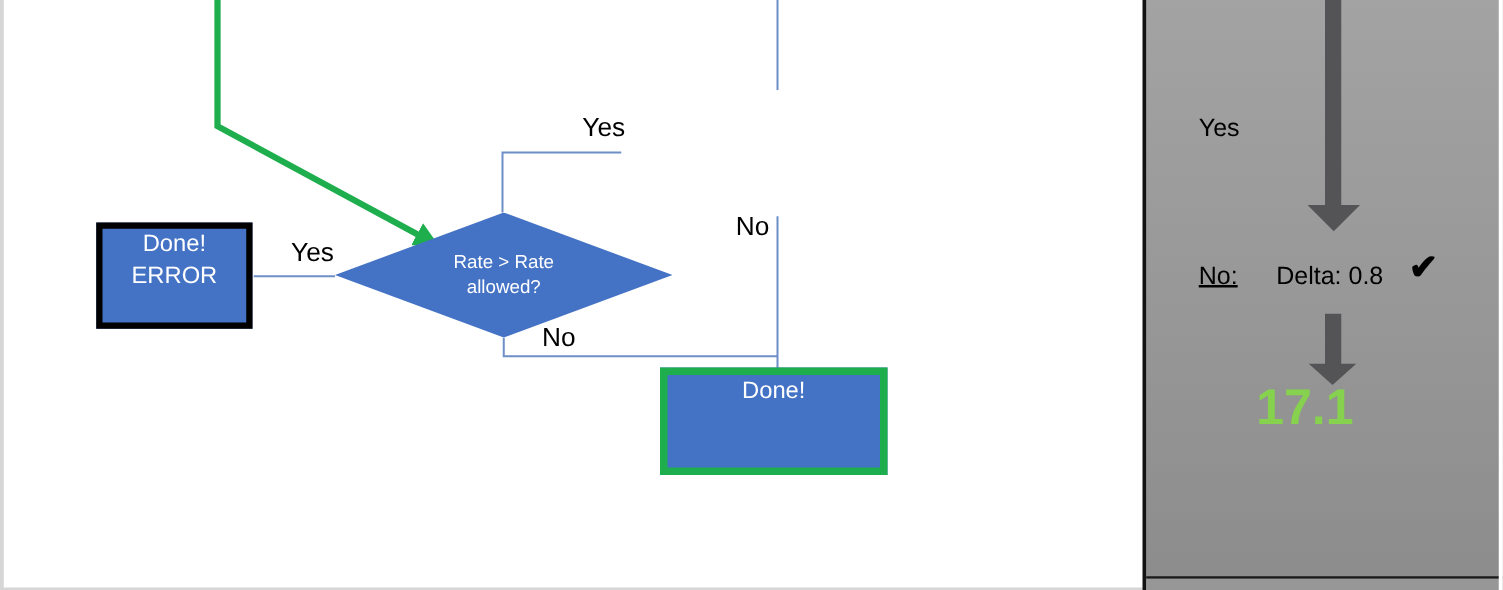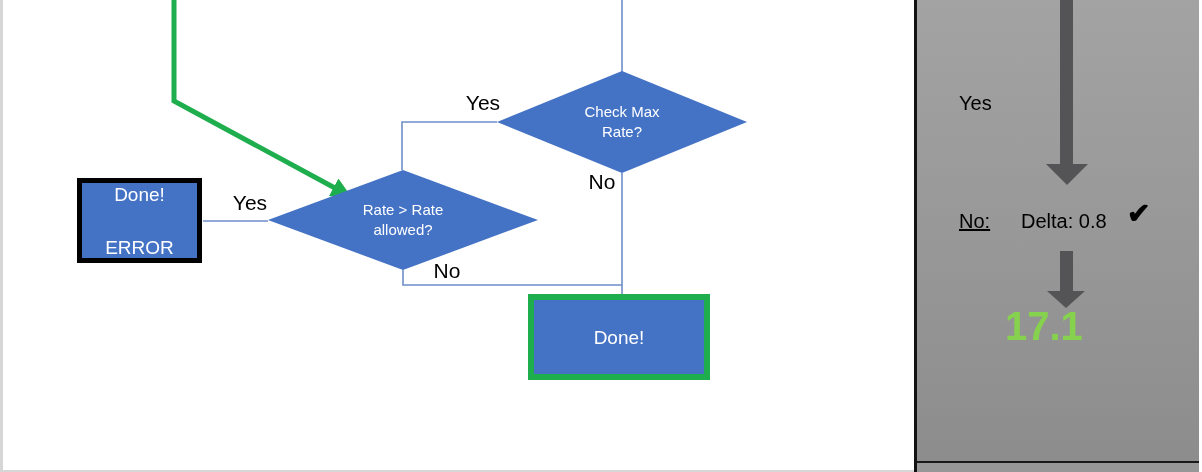--- a/index.html
+++ b/index.html
@@ -16,22 +16,22 @@
   .diamond{
     position:absolute;background:#4472C4;
     clip-path:polygon(50% 0,100% 50%,50% 100%,0 50%);
     display:flex;flex-direction:column;align-items:center;justify-content:center;
     color:#ffffff;font-size:15px;line-height:20px;text-align:center;
   }
   #diamond-check-max{left:497px;top:71px;width:250px;height:102px;}
   #diamond-rate-allowed{left:268px;top:170px;width:270px;height:100px;}
   .flowbox{
     position:absolute;background:#4472C4;color:#ffffff;
-    display:flex;flex-direction:column;align-items:center;justify-content:center;
-    text-align:center;font-size:19px;line-height:25px;box-sizing:border-box;gap:28px;
+    display:flex;flex-direction:column;align-items:center;
+    text-align:center;font-size:19px;line-height:25px;box-sizing:border-box;
   }
   #box-done-error{left:77px;top:178px;width:125px;height:85px;border:5px solid #000000;}
   #box-done{left:528px;top:294px;width:182px;height:86px;border:6px solid #1fae4d;}
   .edge-label{
     position:absolute;color:#000000;font-size:21px;width:60px;text-align:center;
   }
   #label-yes-top{left:453px;top:91px;}
   #label-no-top{left:572px;top:170px;}
   #label-yes-left{left:220px;top:191px;}
   #label-no-bottom{left:417px;top:259px;}
@@ -80,24 +80,20 @@
 
       <path d="M622,0 L622,72" stroke="#6e8ec7" stroke-width="1.6" fill="none"></path>
       <path d="M497,122 L402,122 L402,170" stroke="#6e8ec7" stroke-width="1.6" fill="none"></path>
       <path d="M622,173 L622,295" stroke="#6e8ec7" stroke-width="1.6" fill="none"></path>
       <path d="M403,270 L403,285 L622,285" stroke="#6e8ec7" stroke-width="1.6" fill="none"></path>
       <path d="M203,221 L268,221" stroke="#6e8ec7" stroke-width="1.6" fill="none"></path>
 
       <polyline points="174,0 174,101 346,194" stroke="#1fae4d" stroke-width="5" fill="none" marker-end="url(#green-arrowhead)"></polyline>
     </svg>
 
-    <div class="diamond" id="diamond-check-max">
-      <span>Check Max</span>
-      <span>Rate?</span>
-    </div>
 
     <div class="diamond" id="diamond-rate-allowed">
       <span>Rate &gt; Rate</span>
       <span>allowed?</span>
     </div>
 
     <div class="flowbox" id="box-done-error">
       <span>Done!</span>
       <span>ERROR</span>
     </div>

